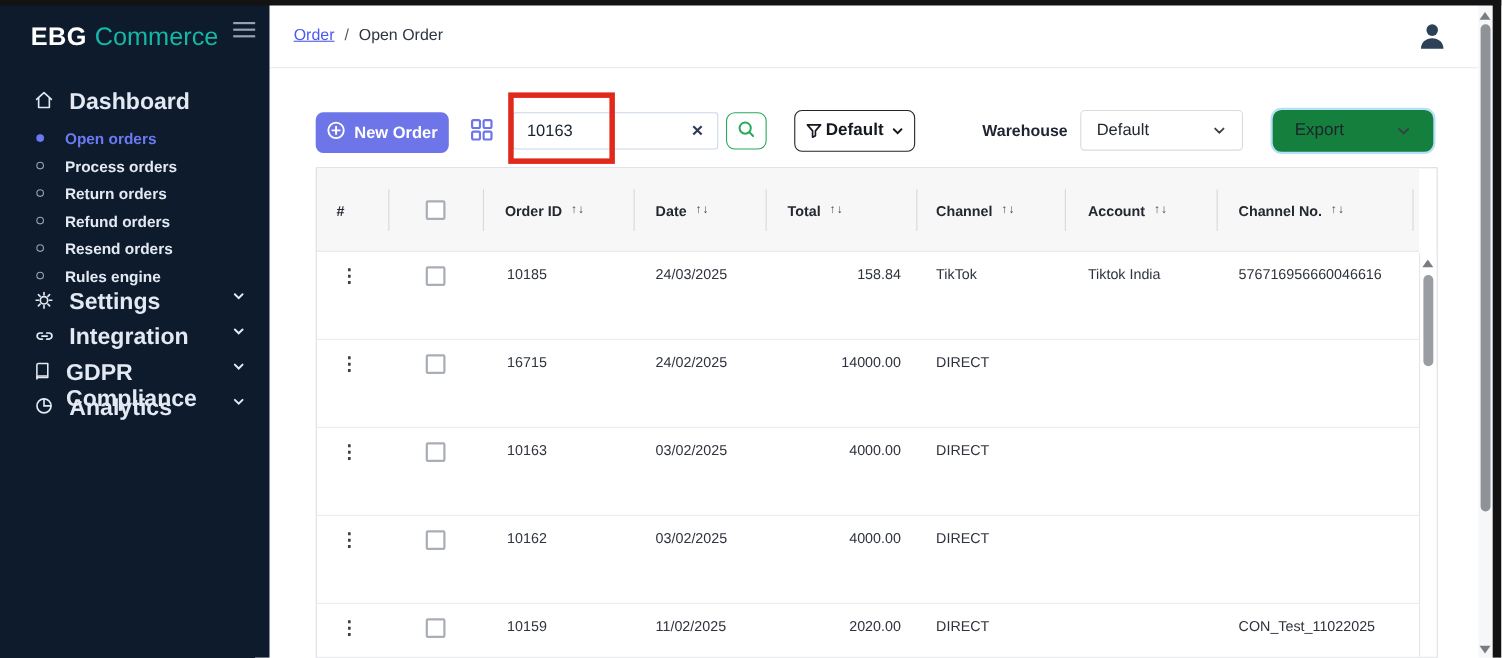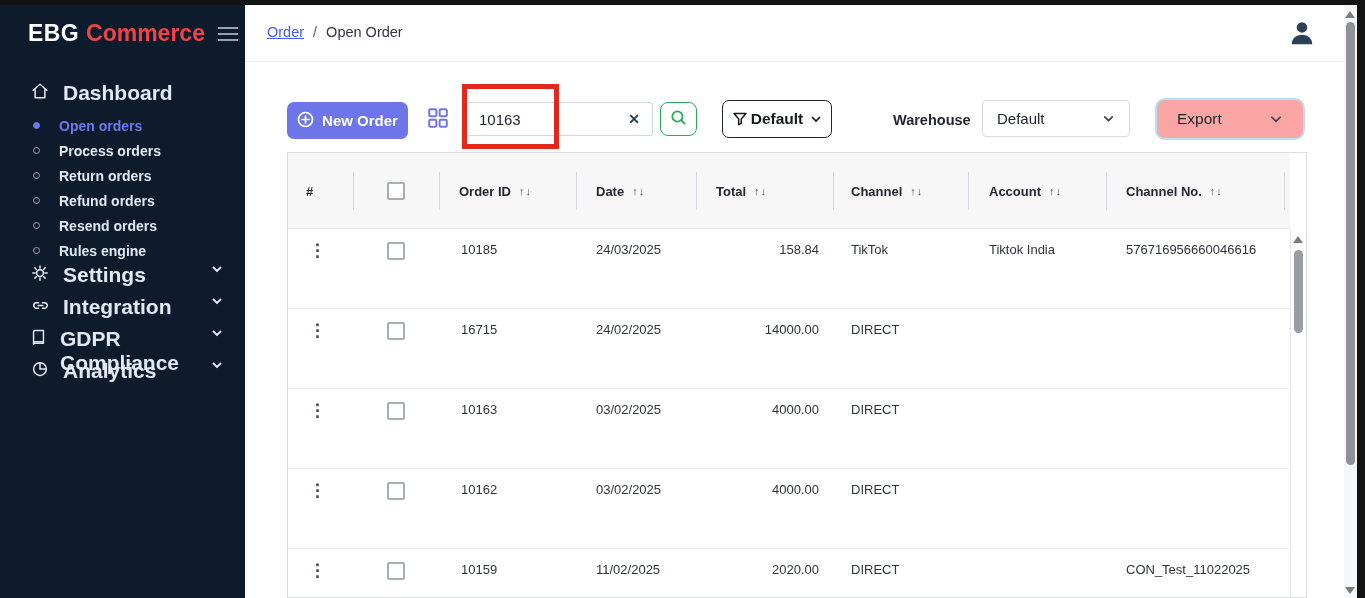--- a/index.html
+++ b/index.html
@@ -14,23 +14,23 @@
   
   .page-scrollbar { position:absolute; top:5px; right:8px; width:13px; height:593px; background:#f6f7f9; z-index:55; }
   .tri-up { width:0; height:0; border-left:5px solid transparent; border-right:5px solid transparent; border-bottom:7px solid #7c7c80; }
   .tri-down { width:0; height:0; border-left:5px solid transparent; border-right:5px solid transparent; border-top:7px solid #7c7c80; }
   .ps-up { position:absolute; top:6px; left:1px; }
   .ps-thumb { position:absolute; top:17px; left:2px; width:9px; height:443px; background:#8f9296; border-radius:5px; }
   .ps-down { position:absolute; bottom:4px; left:1px; }
 
   
   .sidebar { position:absolute; left:0; top:0; width:245px; height:598px; background:#0d1b2d; color:#dfe6f1; z-index:10; }
-  .logo-row { display:flex; align-items:center; padding:20px 16px 0 28px; }
+  .logo-row { display:flex; padding:20px 16px 0 28px; }
   .brand-bold { font-size:23px; font-weight:800; color:#ffffff; letter-spacing:.4px; }
-  .brand-light { font-size:23px; font-weight:700; color:#ef4444; margin-left:7px; }
+  .brand-light { font-size:23px; font-weight:400; color:#14b8a6; margin-left:7px; }
   .hamburger { margin-left:13px; display:flex; flex-direction:column; gap:4px; cursor:pointer; }
   .hamburger span { display:block; width:20px; height:2px; background:#97a2b0; }
 
   .nav { margin-top:34px; }
   .nav-item { position:relative; display:flex; align-items:flex-start; height:32px; padding:0 22px 0 30px; font-size:21px; font-weight:600; color:#e3e9f3; cursor:pointer; }
   .nav-item .nicon { width:20px; height:20px; margin-right:13px; display:flex; align-items:center; justify-content:center; }
   .nav-item .chev { margin-left:auto; display:flex; }
   .nav-item.active { color:#6b7af2; }
   .active-bar { position:absolute; left:0; top:3px; bottom:3px; width:4px; background:#5a6cf0; }
   .sub-list { }
@@ -52,21 +52,21 @@
   .btn-new { position:absolute; left:42px; top:97px; width:121px; height:37px; background:#6e75e9; border:none; border-radius:7px; color:#fff; font-weight:700; font-size:15px; font-family:inherit; display:flex; align-items:center; justify-content:center; gap:8px; cursor:pointer; }
   .grid-btn { position:absolute; left:181px; top:102px; width:24px; height:24px; background:none; border:none; cursor:pointer; display:flex; align-items:center; justify-content:center; color:#6e75e9; }
   .search-wrap { position:absolute; left:221px; top:97px; width:187px; height:34px; border:1px solid #ccd6e8; border-radius:3px; background:#fff; display:flex; align-items:center; padding:0 10px 0 12px; }
   .search-input { flex:1; min-width:0; border:none; outline:none; font-size:15px; color:#1c2230; font-family:inherit; background:transparent; }
   .clear-x { color:#2e3a59; font-size:14px; font-weight:700; cursor:pointer; padding:0 2px; }
   .search-btn { position:absolute; left:415px; top:97px; width:37px; height:34px; background:#fff; border:1.5px solid #28a95b; border-radius:8px; display:flex; align-items:center; justify-content:center; cursor:pointer; }
   .filter-btn { position:absolute; left:477px; top:95px; width:110px; height:38px; background:#fff; border:1.6px solid #20242c; border-radius:7px; display:flex; align-items:center; justify-content:center; gap:2px; font-size:15.5px; font-weight:700; color:#14181f; font-family:inherit; cursor:pointer; }
   .wh-label { position:absolute; left:648px; top:107px; font-size:14.5px; font-weight:700; color:#1f2430; }
   .wh-select { position:absolute; left:737px; top:95px; width:148px; height:37px; border:1px solid #d7dbe2; border-radius:4px; background:#fff; display:flex; align-items:center; padding:0 14px; font-size:15px; color:#20252f; cursor:pointer; }
   .wh-select .chev { margin-left:auto; display:flex; }
-  .export-btn { position:absolute; left:910px; top:93px; width:150px; height:42px; border:2px solid #b5e0f5; border-radius:10px; background:#fca5a5; display:flex; align-items:center; padding:0 20px; font-size:15.5px; font-weight:500; color:#1d222b; font-family:inherit; cursor:pointer; }
+  .export-btn { position:absolute; left:910px; top:93px; width:150px; height:42px; border:2px solid #b5e0f5; border-radius:10px; background:#15803d; display:flex; align-items:center; padding:0 20px; font-size:15.5px; font-weight:500; color:#1d222b; font-family:inherit; cursor:pointer; }
   .export-btn .chev { margin-left:auto; display:flex; }
   .chev svg { display:block; }
 
   
   .annotation-box { position:absolute; left:217px; top:79px; width:97px; height:65px; border:5px solid #e0281c; z-index:40; pointer-events:none; }
 
   
   .tbl { position:absolute; left:42px; top:147px; width:1020px; height:446px; border:1px solid #d9dce3; background:#fff; overflow:hidden; }
   .tgrid { display:grid; grid-template-columns:65px 86px 137px 120px 137px 135px 138px 178px 1fr; }
   .thead { height:76px; background:#f7f7f8; border-bottom:1px solid #e3e5ea; align-items:center; width:1002px; }

